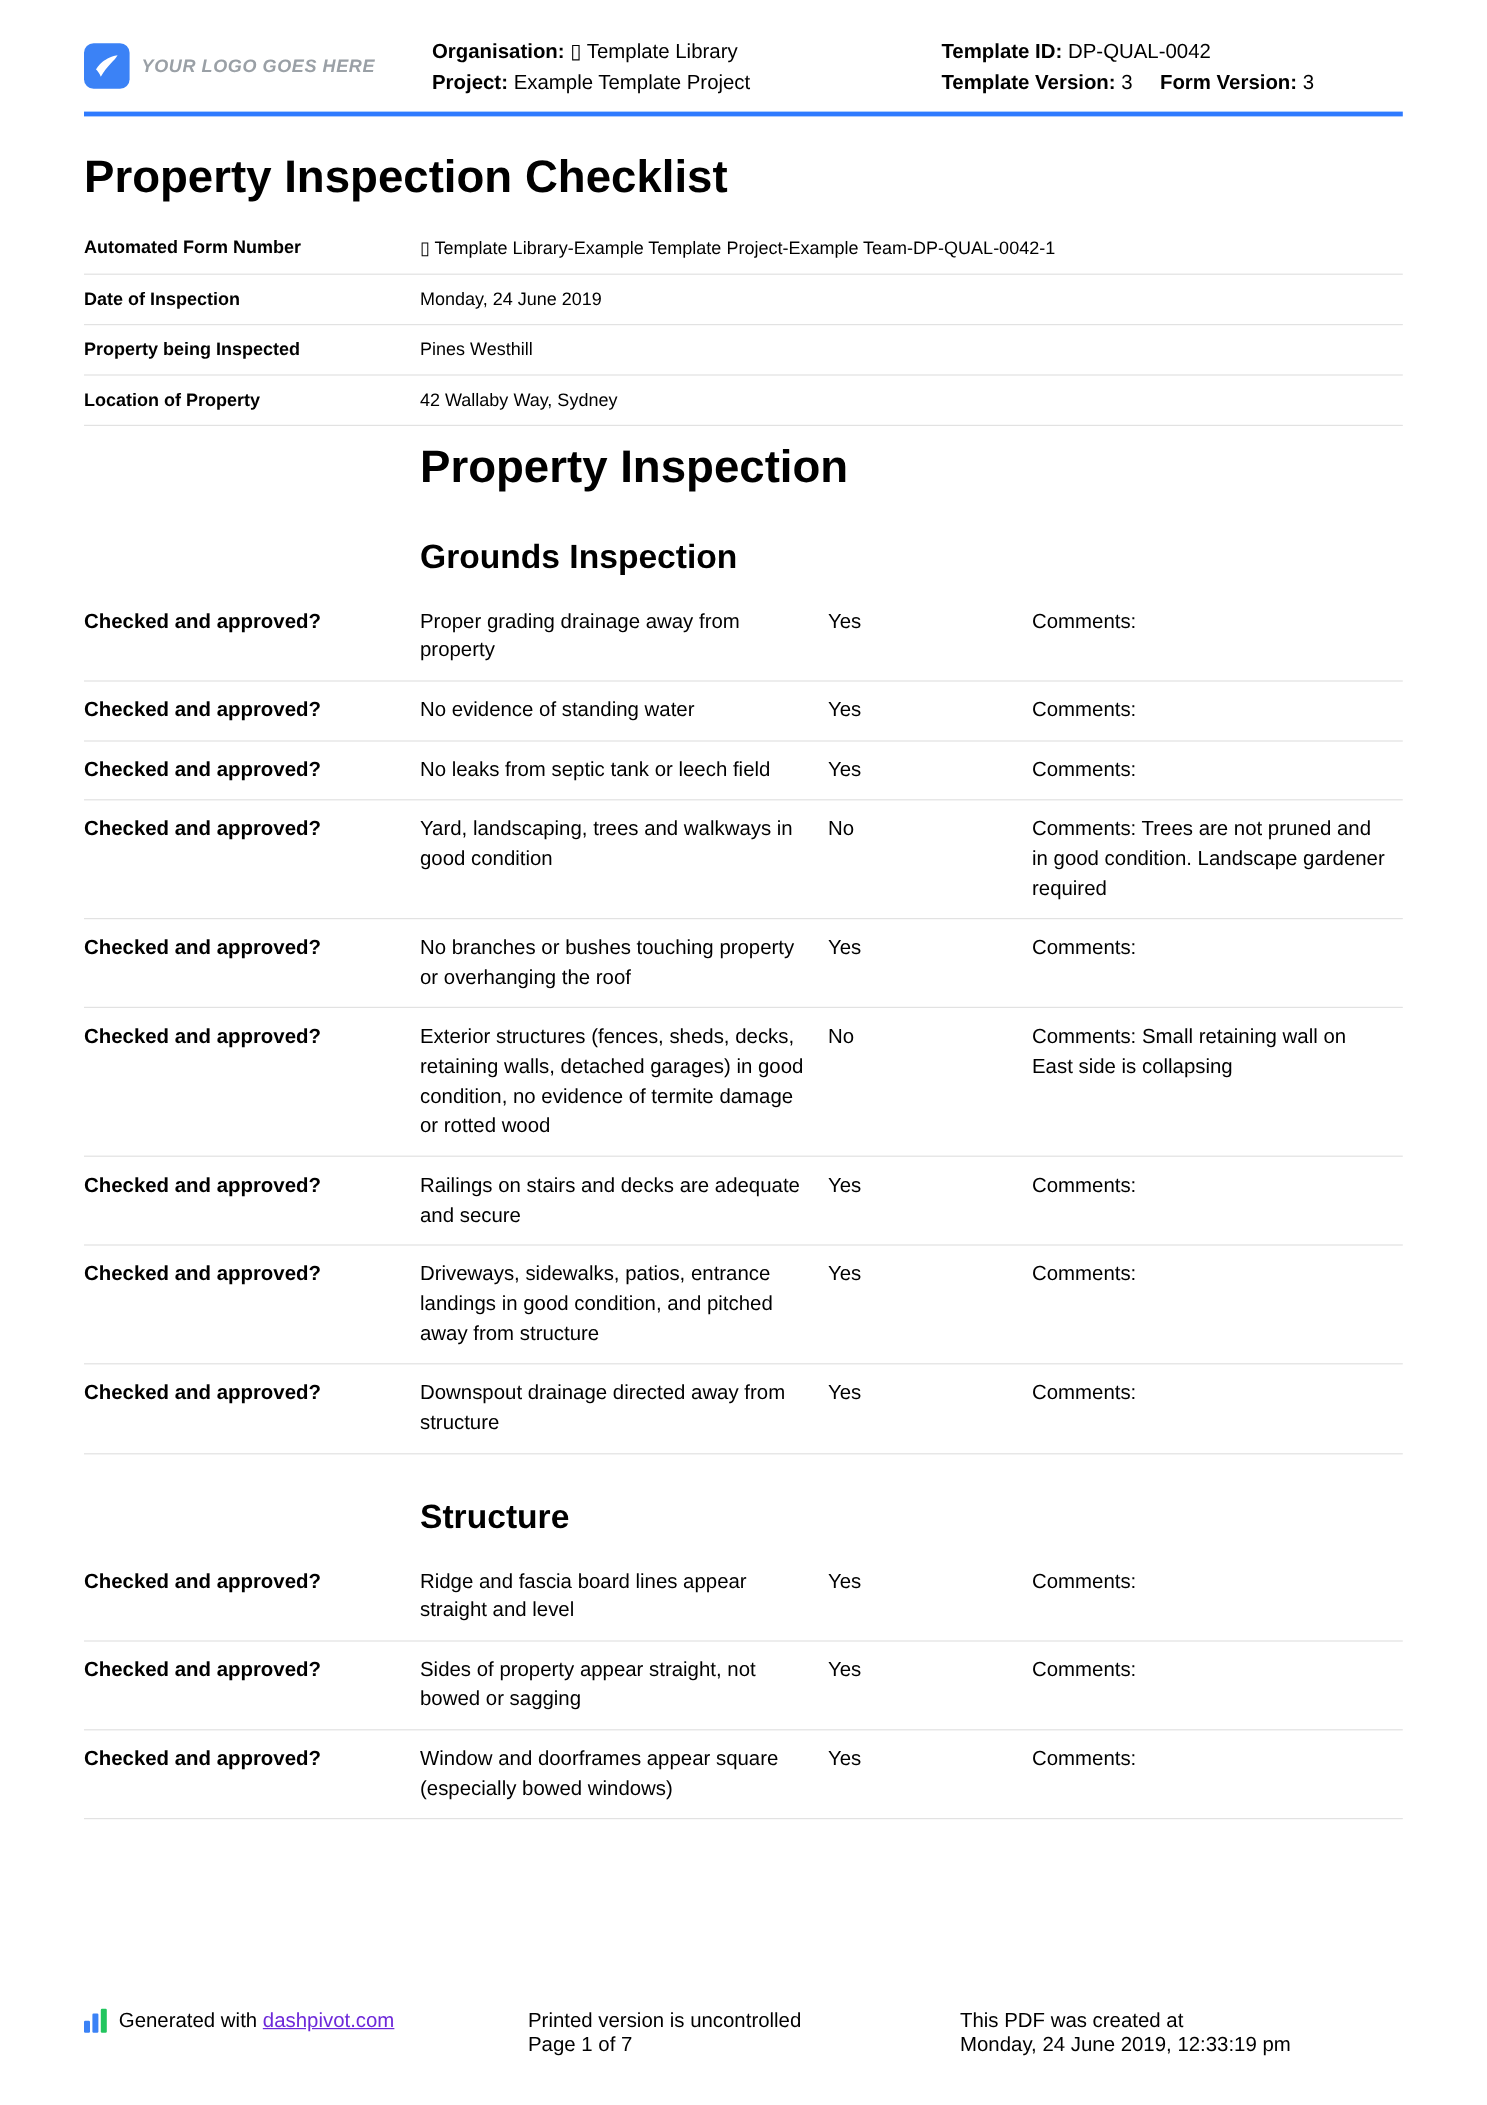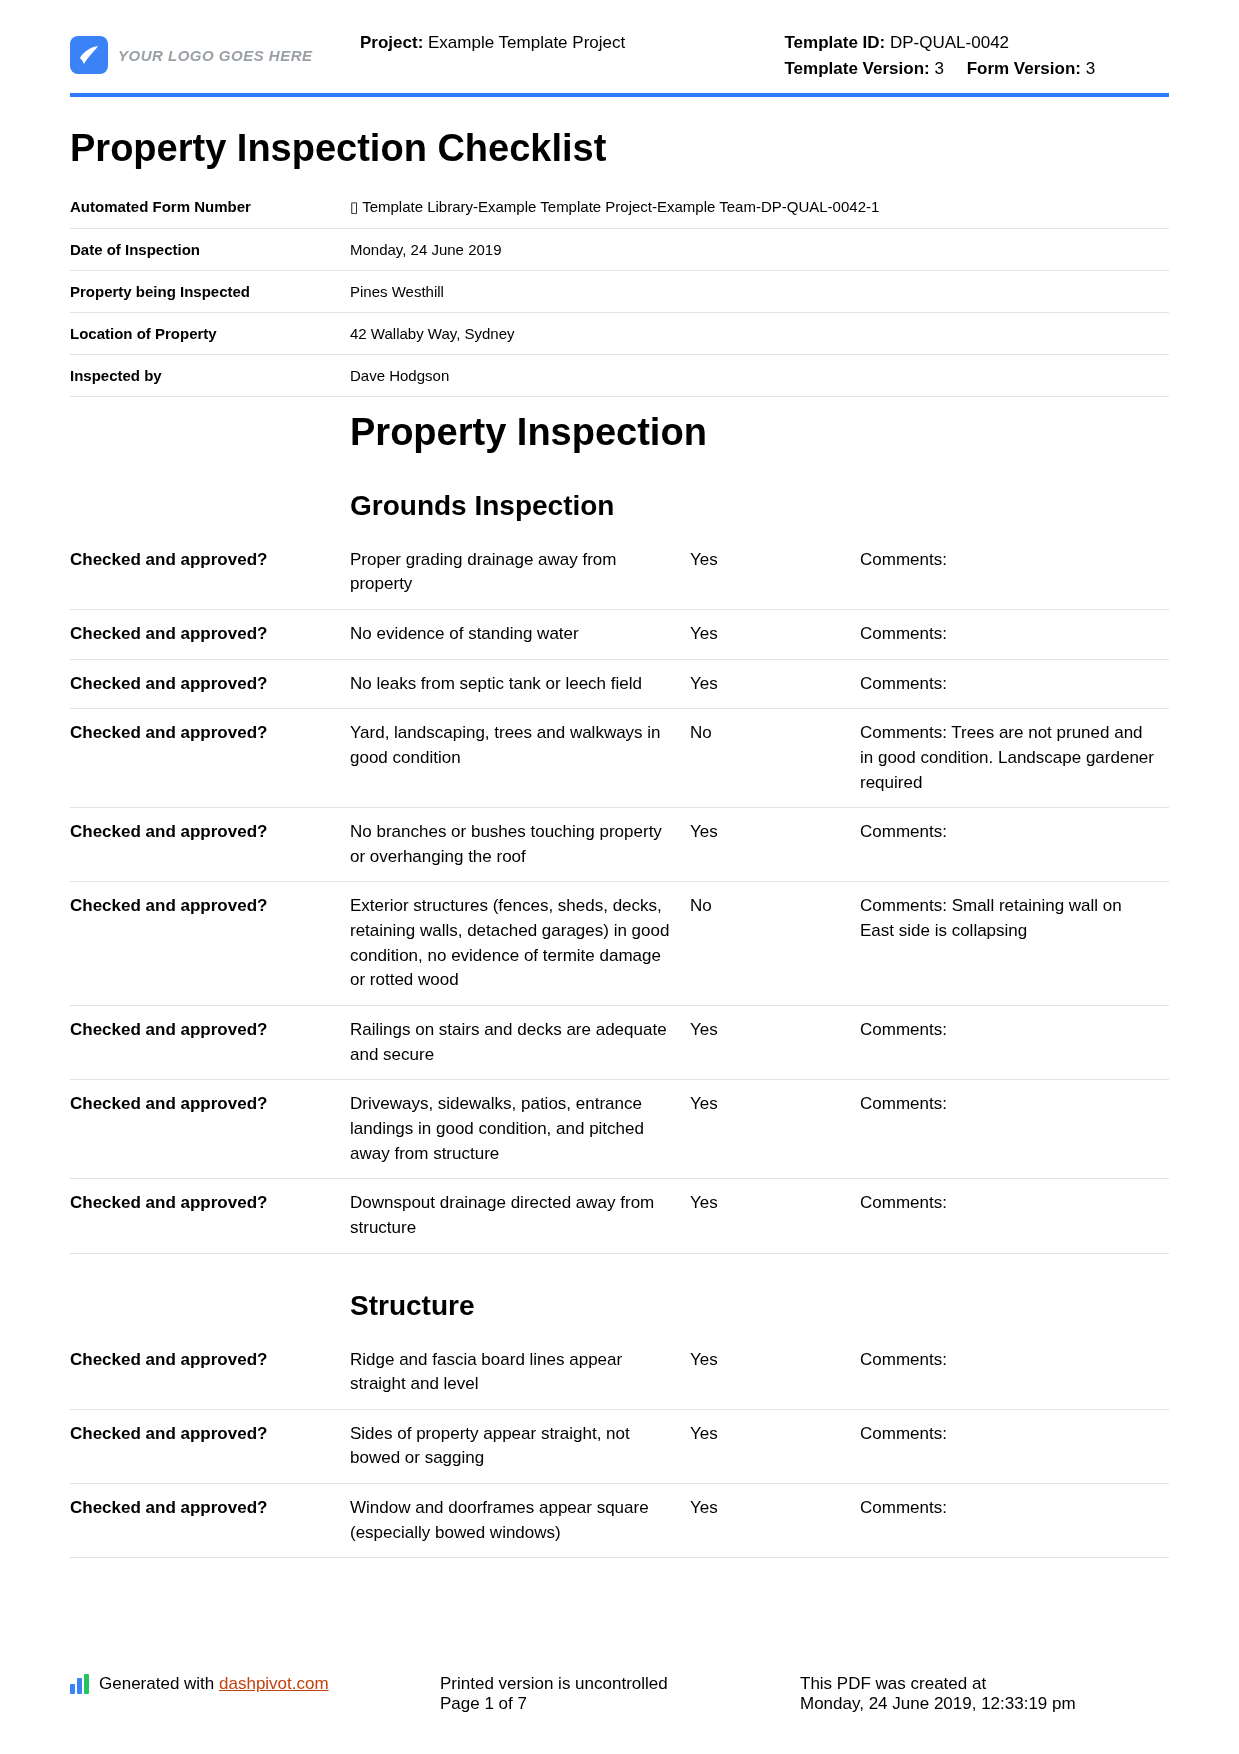--- a/index.html
+++ b/index.html
@@ -108,21 +108,21 @@
     position: absolute;
     left: 70px;
     right: 70px;
     bottom: 40px;
     display: flex;
     font-size: 17px;
   }
   .footer .fcol { flex:1; }
   .footer .fcol.f1 { flex: 0 0 370px; display:flex; align-items:flex-start; }
   .footer .fcol.f2 { flex: 0 0 360px; }
-  .footer a { color:#c2410c; text-decoration: underline; }
+  .footer a { color:#6d28d9; text-decoration: underline; }
   .footer-icon {
     display:inline-flex;
     align-items:flex-end;
     gap:2px;
     margin-right:10px;
     height:20px;
   }
   .footer-icon span { width:5px; border-radius:1px; display:inline-block; }
   .footer-icon .b1 { height:10px; background:#3b82f6; }
   .footer-icon .b2 { height:16px; background:#3b82f6; }
@@ -136,20 +136,21 @@
   <div class="header">
     <div class="logo-block">
       <div class="logo-mark">
         <svg width="26" height="26" viewBox="0 0 26 26">
             <path d="M4 16 C4 16 9 6 22 4 C20 8 13 13 8 22 C7 19 5 17 4 16 Z" fill="#fff"></path>
           </svg>
       </div>
       <span class="logo-text">YOUR LOGO GOES HERE</span>
     </div>
     <div class="meta-col left">
+      <div class="meta-row"><b>Organisation:</b> <span>▯ Template Library</span></div>
       <div class="meta-row"><b>Project:</b> <span>Example Template Project</span></div>
     </div>
     <div class="meta-col right">
       <div class="meta-row"><b>Template ID:</b> <span>DP-QUAL-0042</span></div>
       <div class="meta-row">
         <span class="meta-inline"><b>Template Version:</b> <span>3</span></span>
         <span class="meta-inline"><b>Form Version:</b> <span>3</span></span>
       </div>
     </div>
   </div>
@@ -166,24 +167,20 @@
           <td class="label">Date of Inspection</td>
           <td>Monday, 24 June 2019</td>
         </tr>
         <tr>
           <td class="label">Property being Inspected</td>
           <td>Pines Westhill</td>
         </tr>
         <tr>
           <td class="label">Location of Property</td>
           <td>42 Wallaby Way, Sydney</td>
-        </tr>
-        <tr>
-          <td class="label">Inspected by</td>
-          <td>Dave Hodgson</td>
         </tr>
       </tbody>
   </table>
 
   <h2 class="section-h">Property Inspection</h2>
 
   <h3 class="sub-h">Grounds Inspection</h3>
   <table class="check-table">
     <tbody id="grounds-body">
         <tr>

